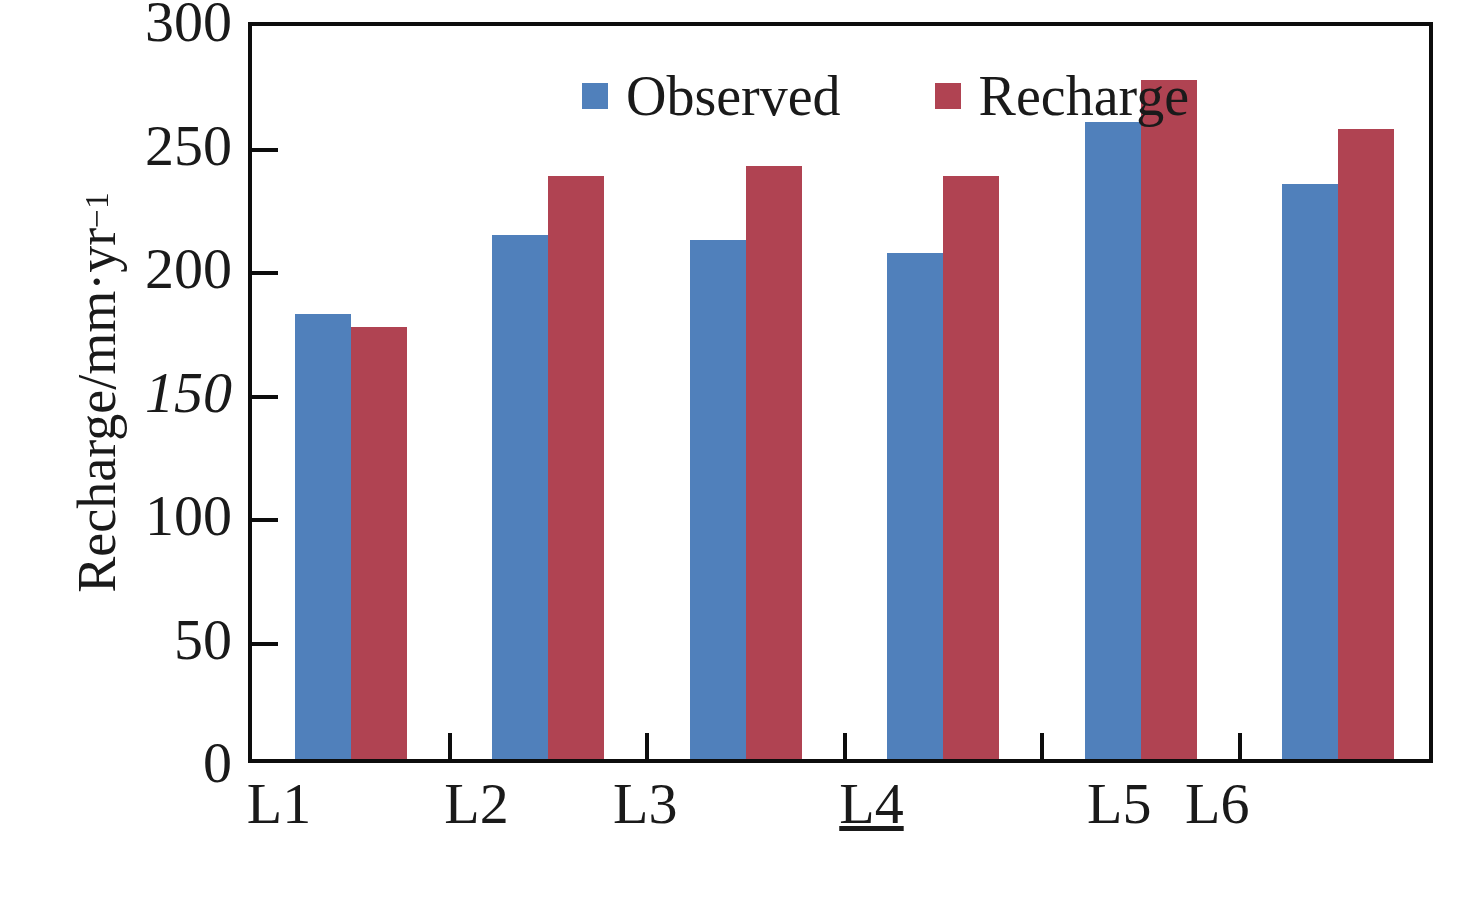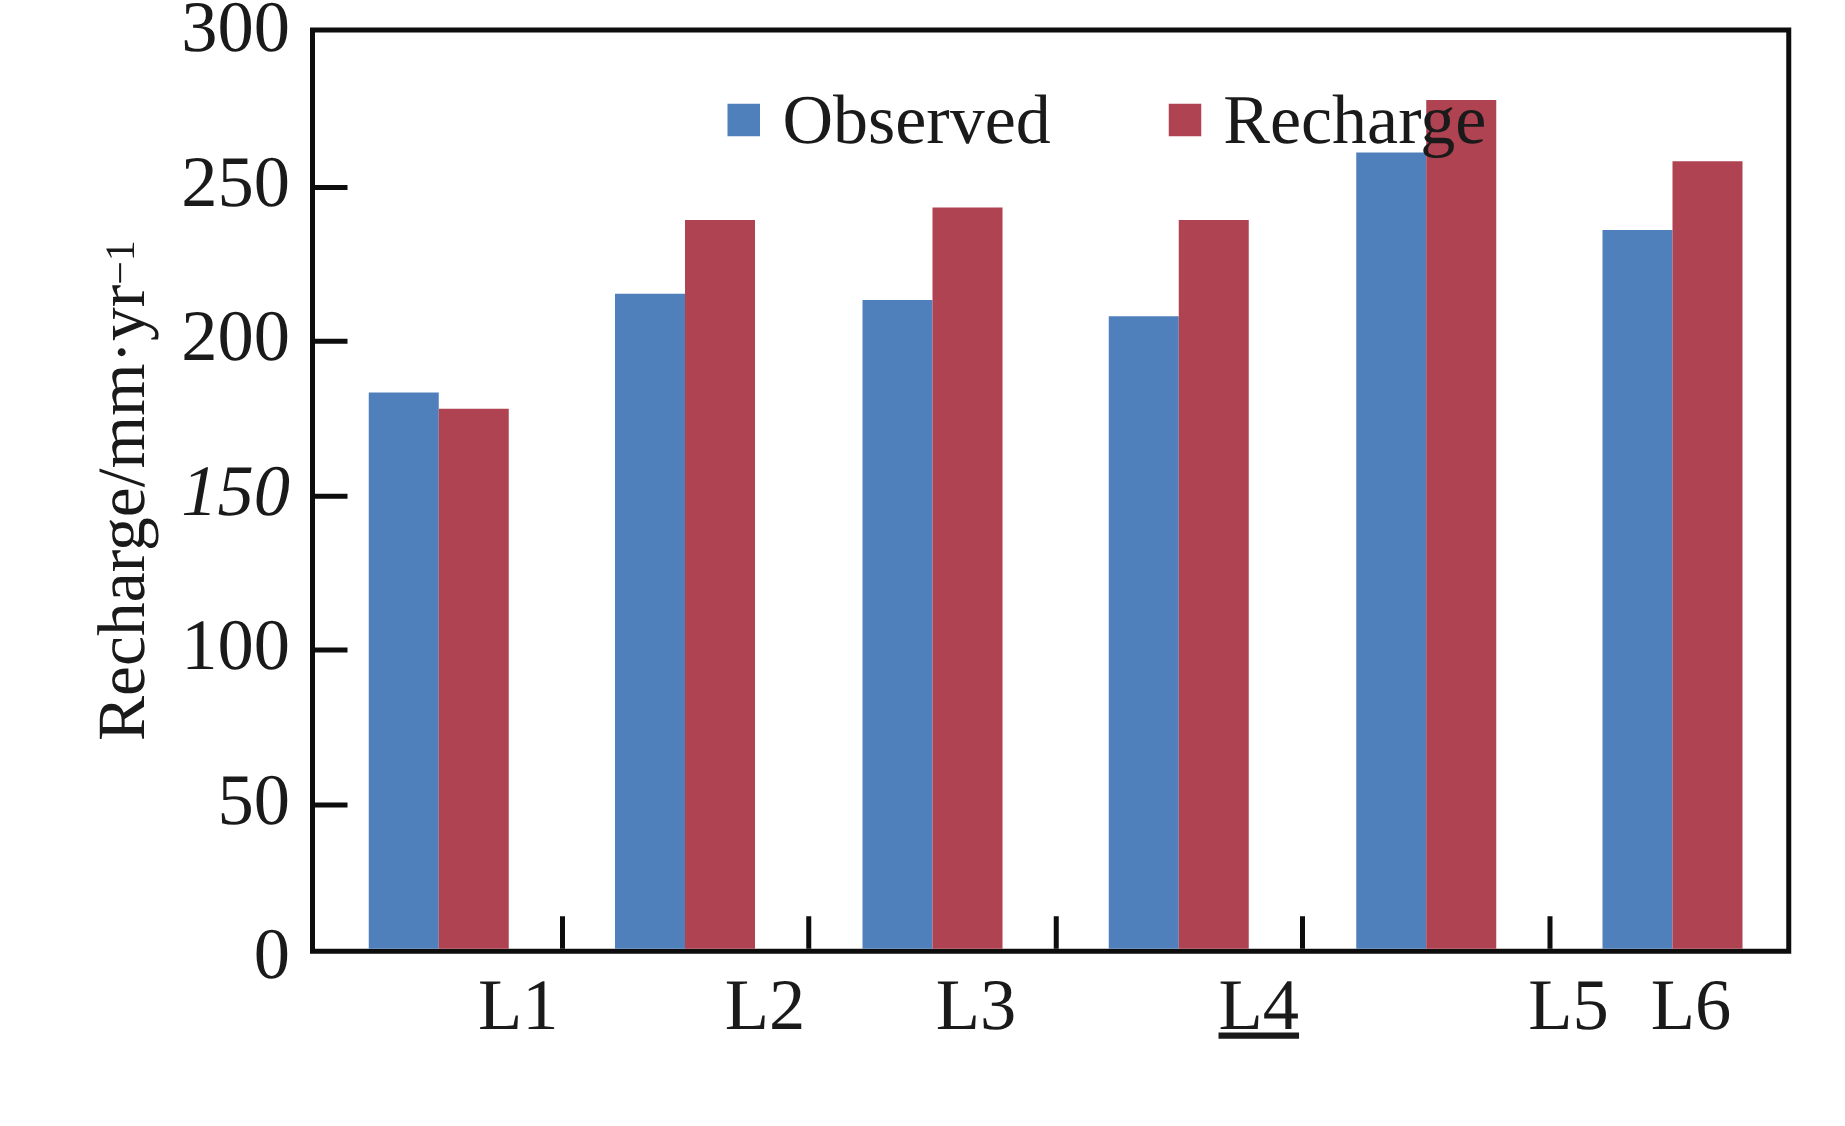--- a/index.html
+++ b/index.html
@@ -77,21 +77,21 @@
     position: absolute;
     bottom: 0px;
     width: 4px;
     height: 26px;
     background: #0d0d0d;
   }
   .xtick-label {
     position: absolute;
     top: 775px;
     width: 200px;
-    text-align: right;
+    text-align: left;
     font-size: 58px;
     line-height: 1;
   }
   #x-axis-title {
     position: absolute;
     left: 248px;
     top: 838px;
     width: 1185px;
     text-align: center;
     font-size: 58px;

